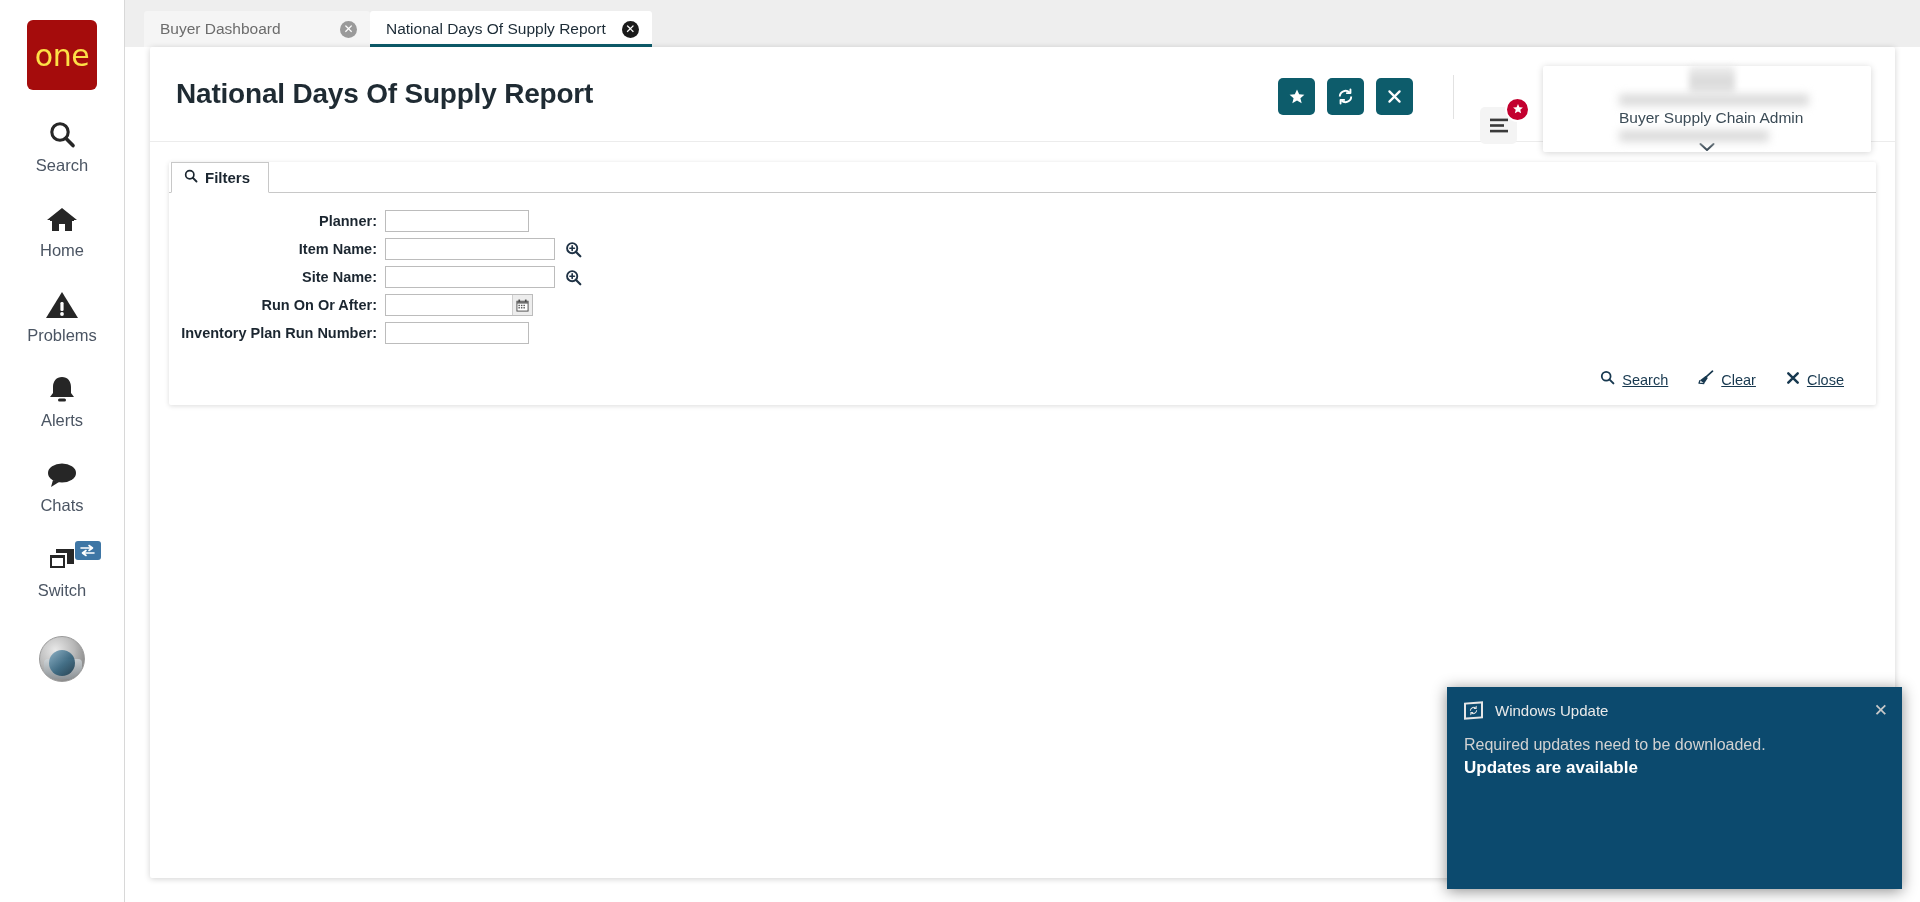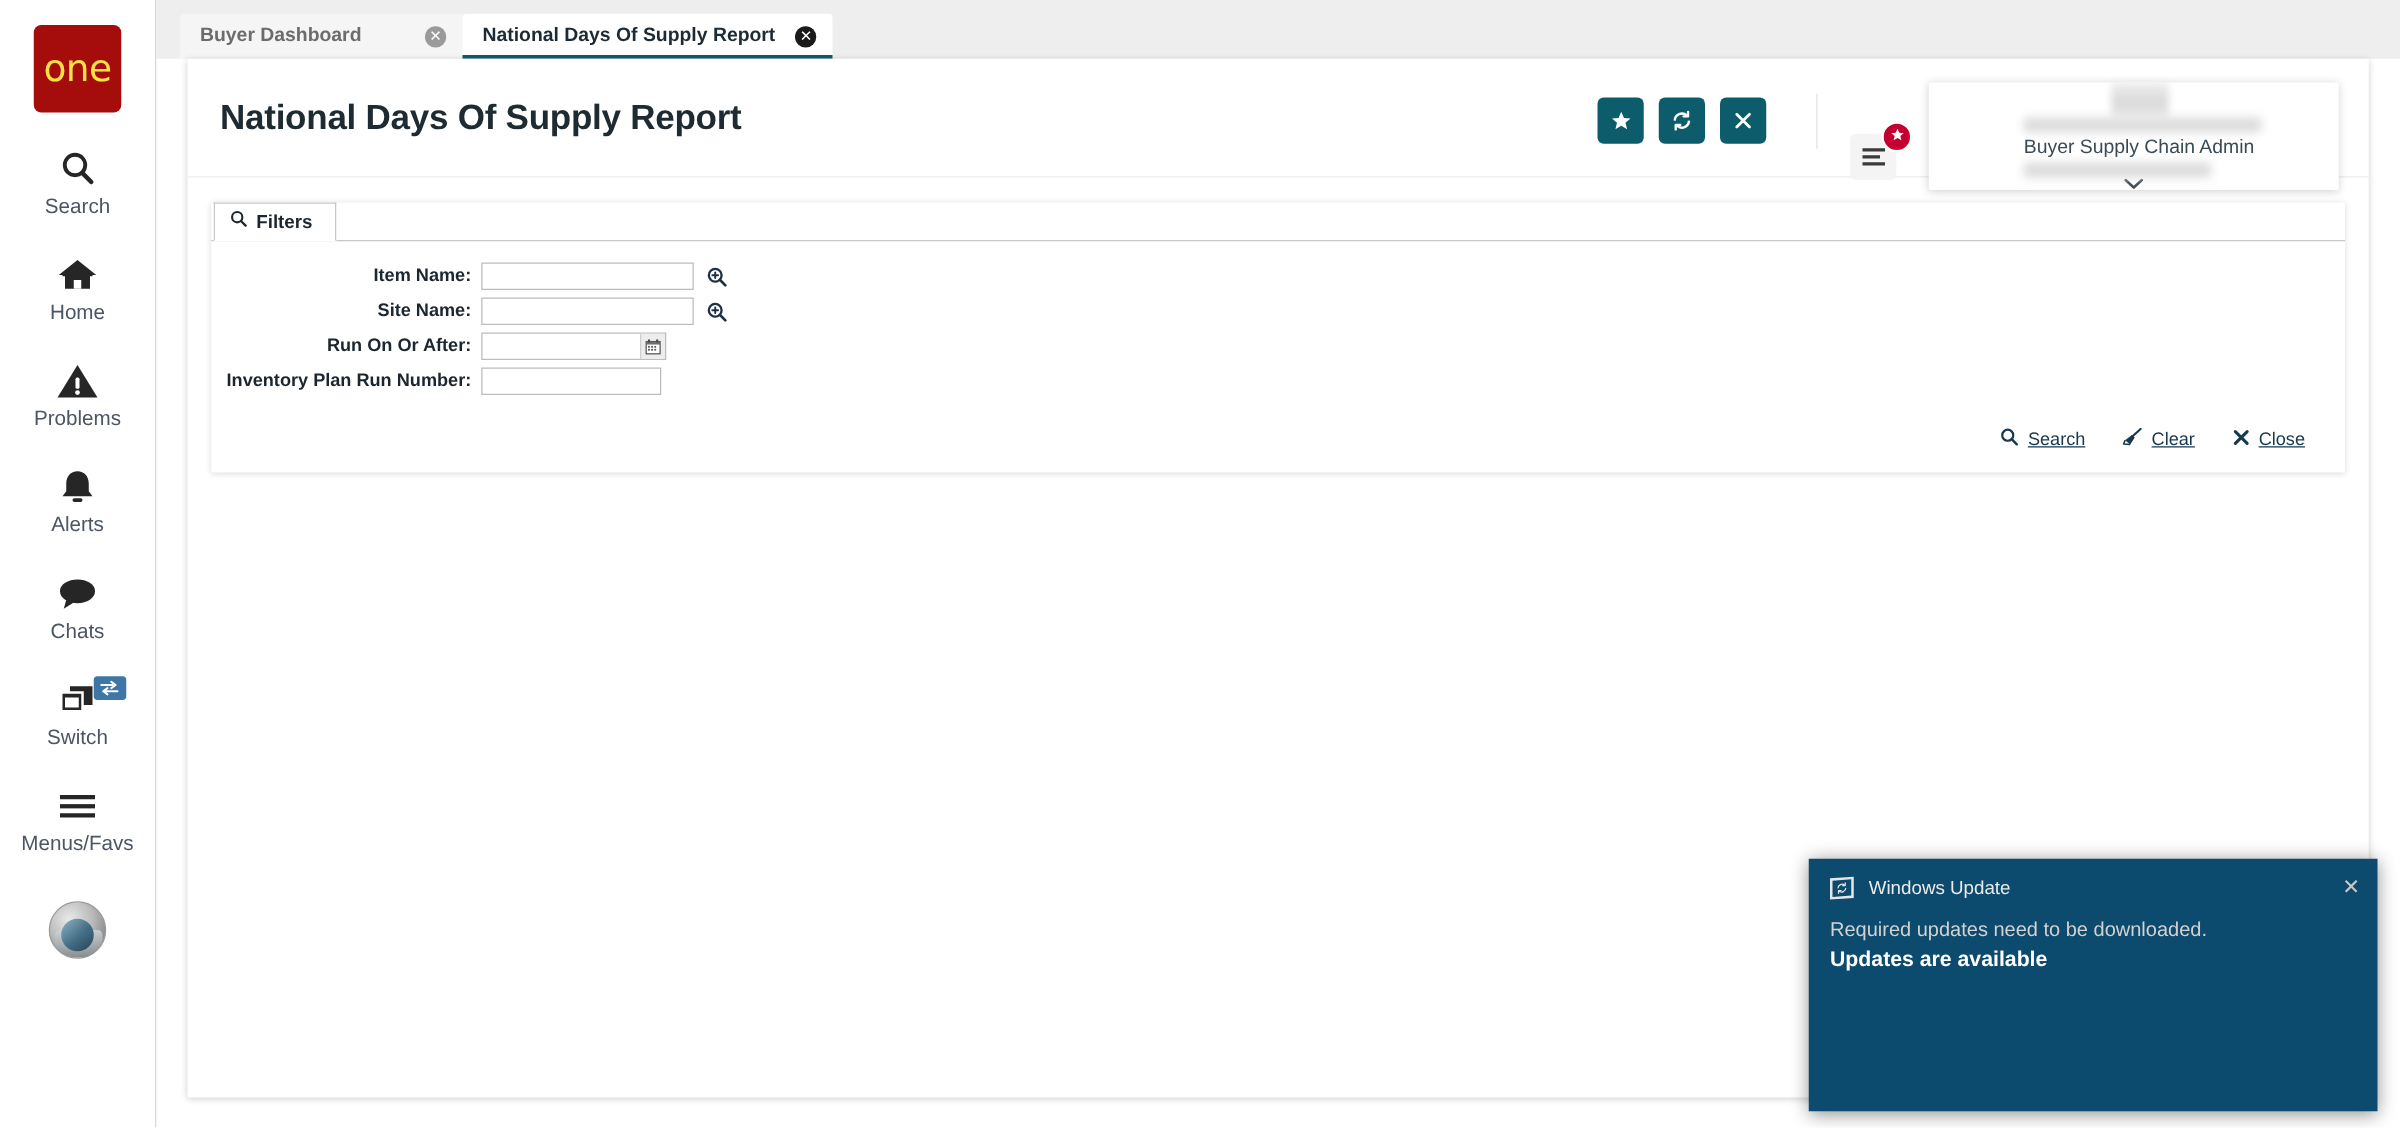--- a/index.html
+++ b/index.html
@@ -103,21 +103,20 @@
     height: 36px;
     display: flex; align-items: center;
     padding: 0 13px 0 16px;
     background: #f5f5f5;
     border-top-left-radius: 3px;
     border-top-right-radius: 3px;
     min-width: 226px;
     justify-content: space-between;
     cursor: pointer;
     position: relative;
-    font-weight: bold;
   }
   .tab .tab-label {
     font-size: 15.5px;
     color: #6c6c6c;
     white-space: nowrap;
     font-family: "Liberation Sans", sans-serif;
   }
   .tab.active {
     background: #ffffff;
     box-shadow: 0 0 0 0 transparent;
@@ -460,30 +459,20 @@
       </div>
       <div class="switch-badge">
         <svg width="17" height="13" viewBox="0 0 17 13">
             <path d="M2 4 H13 M10 1.5 L13.5 4 L10 6.5" fill="none" stroke="#ffffff" stroke-width="1.6" stroke-linecap="round" stroke-linejoin="round"></path>
             <path d="M15 9 H4 M7 6.5 L3.5 9 L7 11.5" fill="none" stroke="#ffffff" stroke-width="1.6" stroke-linecap="round" stroke-linejoin="round"></path>
           </svg>
       </div>
       <div class="rail-label">Switch</div>
     </div>
 
-    <div class="rail-item">
-      <div class="rail-icon">
-        <svg width="32" height="24" viewBox="0 0 32 24">
-            <rect x="2" y="3" width="28" height="3.4" fill="#262626"></rect>
-            <rect x="2" y="10.3" width="28" height="3.4" fill="#262626"></rect>
-            <rect x="2" y="17.6" width="28" height="3.4" fill="#262626"></rect>
-          </svg>
-      </div>
-      <div class="rail-label">Menus/Favs</div>
-    </div>
 
     <div id="rail-avatar">
       <div class="av-shape2"></div>
       <div class="av-shape"></div>
     </div>
   </div>
 
   <div id="tabstrip">
     <div class="tab">
       <span class="tab-label">Buyer Dashboard</span>
@@ -562,20 +551,24 @@
                 <circle cx="6.6" cy="6.6" r="4.7" fill="none" stroke="#1b2630" stroke-width="1.9"></circle>
                 <line x1="10" y1="10" x2="14.3" y2="14.3" stroke="#1b2630" stroke-width="2.1" stroke-linecap="round"></line>
               </svg>
           </span>
           <span class="ft-label">Filters</span>
         </div>
       </div>
 
       <div id="filters-body">
 
+        <div class="frow">
+          <div class="flabel">Planner:</div>
+          <input class="finput w-short" type="text" value="" placeholder="" style="">
+        </div>
 
         <div class="frow">
           <div class="flabel">Item Name:</div>
           <input class="finput w-long" type="text" value="" placeholder="" style="">
           <span class="lookup-icon">
             <svg width="17" height="17" viewBox="0 0 18 18">
                 <circle cx="7.6" cy="7.6" r="5.4" fill="none" stroke="#1f3245" stroke-width="2"></circle>
                 <path d="M5.2 7.6 H10 M7.6 5.2 V10" stroke="#1f3245" stroke-width="1.7" stroke-linecap="round"></path>
                 <line x1="11.7" y1="11.7" x2="16.2" y2="16.2" stroke="#1f3245" stroke-width="2.3" stroke-linecap="round"></line>
               </svg>

